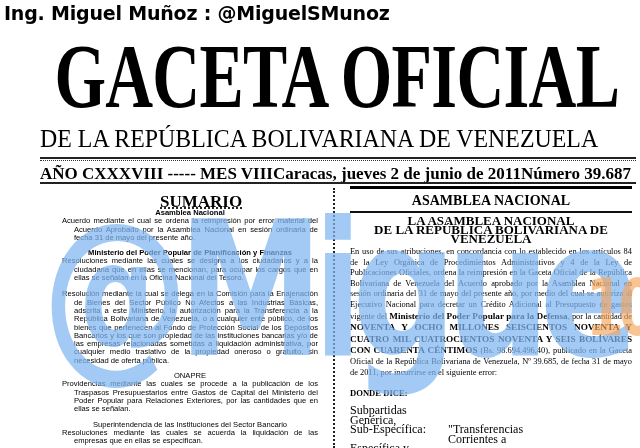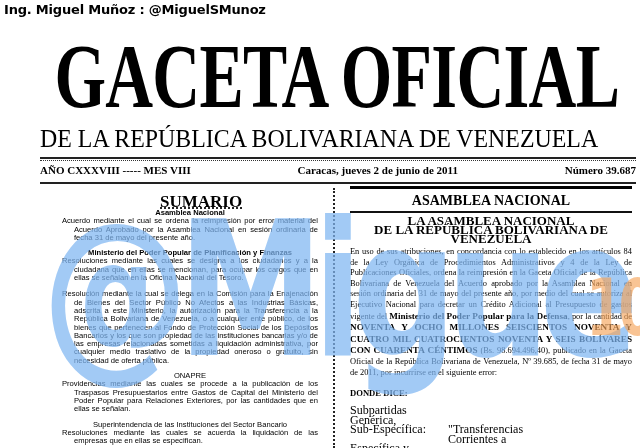--- a/index.html
+++ b/index.html
@@ -1,22 +1,22 @@
 <!DOCTYPE html>
 <html><head>
 <meta charset="utf-8">
 <style>
   html, body { margin:0; padding:0; }
   body { width:640px; height:448px; overflow:hidden; background:#fff; position:relative; font-family:"Liberation Serif", serif; color:#000; }
-  .credit { position:absolute; left:4px; top:2px; font-family:"DejaVu Sans", sans-serif; font-weight:bold; font-size:13px; letter-spacing:-0.2px; }
+  .credit { position:absolute; left:4px; top:2px; font-family:"DejaVu Sans", sans-serif; font-weight:bold; font-size:19px; letter-spacing:-0.2px; }
   .masthead { position:absolute; left:38px; top:30px; width:600px; text-align:center; font-family:"Liberation Serif", serif; font-weight:bold; font-size:92px; line-height:92px; letter-spacing:-1px; transform:scaleX(0.72); transform-origin:left top; width:830px; white-space:nowrap; }
   .subtitle { position:absolute; left:40px; top:124px; width:600px; font-family:"Liberation Serif", serif; font-size:25px; line-height:30px; letter-spacing:0px; white-space:nowrap; transform:scaleX(0.955); transform-origin:left top; }
   .rule { position:absolute; left:40px; width:596px; height:0; border-top:2px solid #222; }
   .rule.thin { border-top:1px dotted #333; }
-  .issue-line { position:absolute; left:40px; top:164px; width:596px; font-weight:bold; font-size:11px; display:flex; justify-content:space-between; white-space:nowrap; }
+  .issue-line { position:absolute; left:40px; top:164px; width:596px; font-weight:bold; font-size:17px; display:flex; white-space:nowrap; }
   .issue-line span { display:inline-block; }
   .col-divider { position:absolute; left:333px; top:188px; width:0; height:260px; border-left:2px dotted #222; }
   .sumario-title { position:absolute; left:160px; top:192px; font-weight:bold; font-size:17px; text-decoration:underline; text-decoration-style:dotted; }
   .sumario { position:absolute; left:62px; top:209px; width:256px; font-family:"Liberation Sans", sans-serif; font-size:7.6px; line-height:8.3px; }
   .sum-block { margin-bottom:7px; }
   .sum-head { text-align:center; font-weight:bold; }
   .sum-head.normal { font-weight:normal; }
   .sum-text { text-align:justify; padding-left:12px; text-indent:-12px; }
   .right-col { position:absolute; left:350px; top:186px; width:282px; }
   .an-bar { height:0; border-top:3px solid #000; margin-bottom:4px; }

